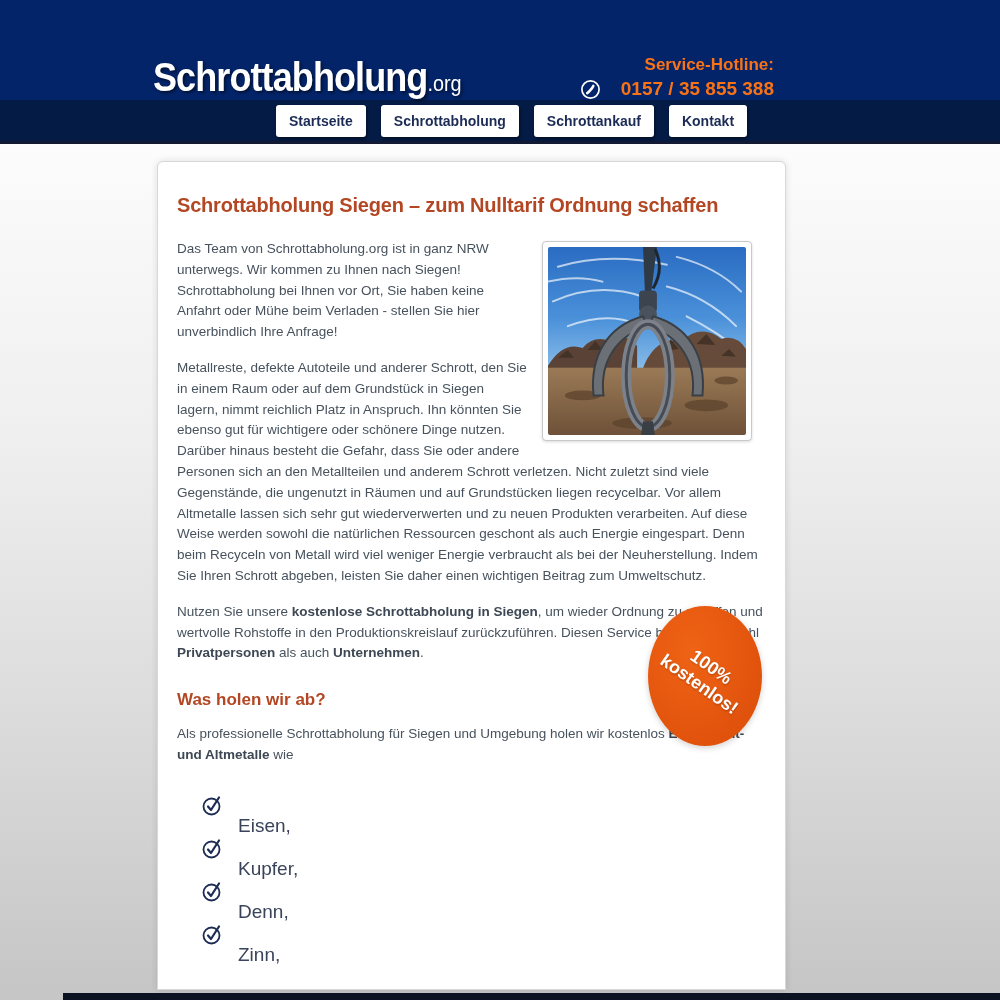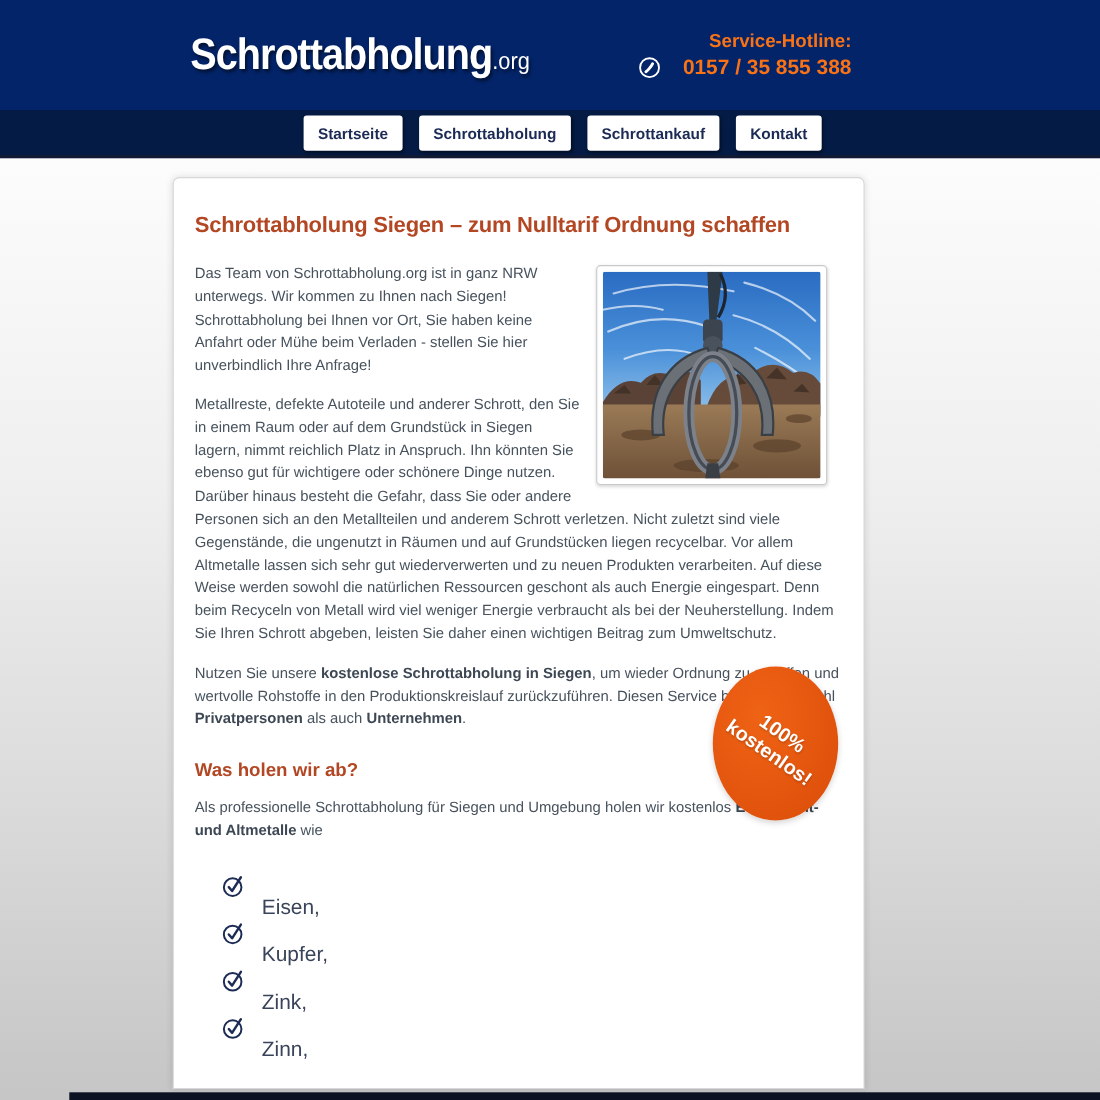--- a/index.html
+++ b/index.html
@@ -7,21 +7,21 @@
   body {
     width: 1000px; height: 1000px;
     font-family: "Liberation Sans", sans-serif;
     background: #c6c6c6;
   }
   .page { position: relative; width: 1000px; height: 1000px; overflow: hidden; }
 
   
   .site-header {
     height: 100px; background: #032469;
-    display: flex; align-items: center; padding-left: 20px;
+    display: flex; align-items: flex-end;
   }
   .logo {
     margin-left: 153px; color: #fff; cursor: pointer;
     font-size: 40px; font-weight: bold; letter-spacing: -1px;
     text-shadow: 2px 2px 3px rgba(0,0,0,.5);
     transform: scaleX(.9); transform-origin: left center;
     white-space: nowrap;
   }
   .logo .suffix { font-size: 22px; font-weight: normal; letter-spacing: 0; }
   .hotline { margin-left: auto; margin-right: 226px; color: #f97316; text-align: right; }
@@ -218,21 +218,21 @@
               <circle cx="9.5" cy="11.5" r="8" fill="none" stroke="#1d2c55" stroke-width="1.8"></circle>
               <path d="M6 11.5 L9 15 L17 2.5" fill="none" stroke="#1d2c55" stroke-width="2.2" stroke-linecap="round" stroke-linejoin="round"></path>
             </svg>
           <span class="item-label">Kupfer,</span>
         </li>
         <li>
           <svg class="check-icon" viewBox="0 0 21 21">
               <circle cx="9.5" cy="11.5" r="8" fill="none" stroke="#1d2c55" stroke-width="1.8"></circle>
               <path d="M6 11.5 L9 15 L17 2.5" fill="none" stroke="#1d2c55" stroke-width="2.2" stroke-linecap="round" stroke-linejoin="round"></path>
             </svg>
-          <span class="item-label">Zink,</span>
+          <span class="item-label">Denn,</span>
         </li>
         <li>
           <svg class="check-icon" viewBox="0 0 21 21">
               <circle cx="9.5" cy="11.5" r="8" fill="none" stroke="#1d2c55" stroke-width="1.8"></circle>
               <path d="M6 11.5 L9 15 L17 2.5" fill="none" stroke="#1d2c55" stroke-width="2.2" stroke-linecap="round" stroke-linejoin="round"></path>
             </svg>
           <span class="item-label">Zinn,</span>
         </li>
 
       </ul>

